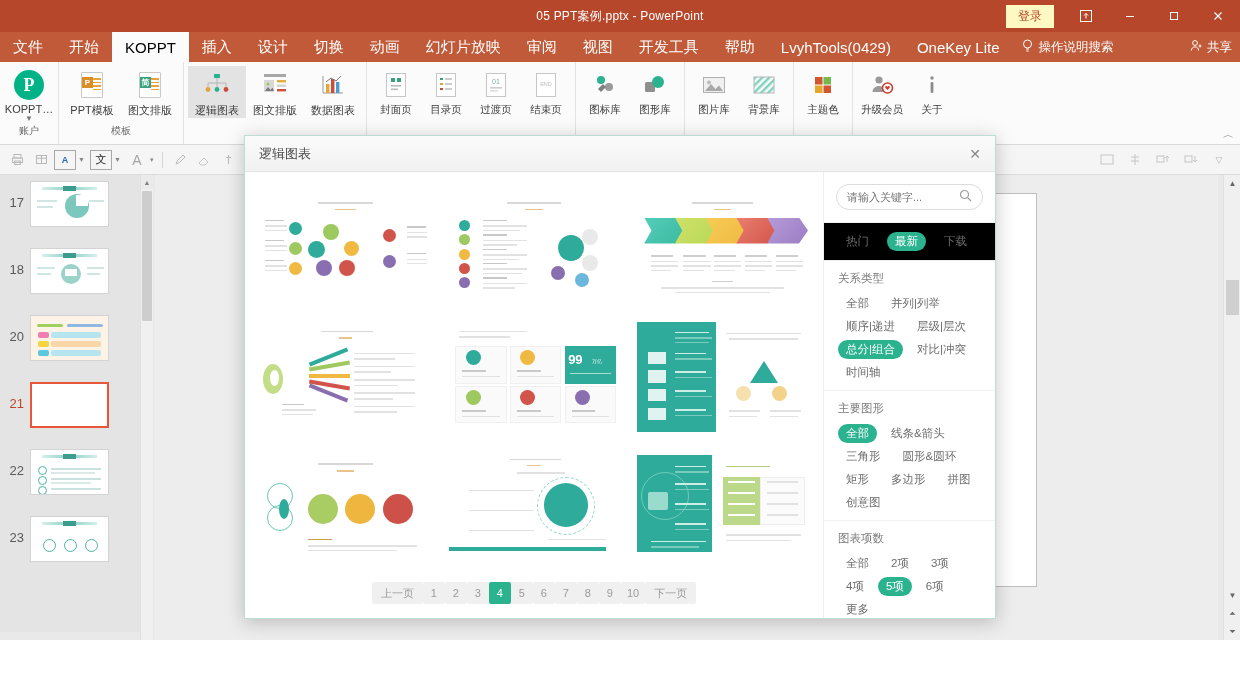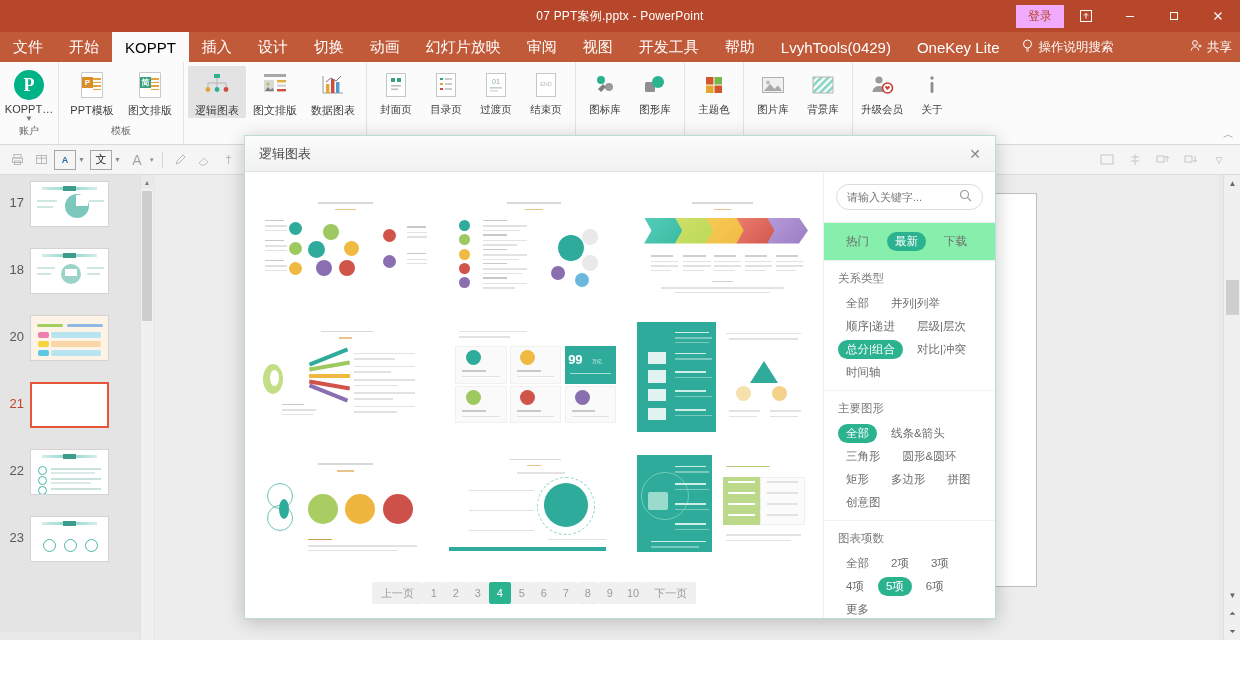--- a/index.html
+++ b/index.html
@@ -25,22 +25,22 @@
   }
   #title-text {
     color: #fff; font-size: 12px; letter-spacing: .2px;
     white-space: nowrap;
   }
   #titlebar-right {
     position: absolute; right: 0; top: 0; height: 32px;
     display: flex; align-items: center;
   }
   .signin-btn {
-    background: #f0abfc; color: #b7472a; font-size: 12px;
-    padding: 3px 12px; border: none; cursor: pointer;
+    background: #fef9c3; color: #b7472a; font-size: 12px;
+    padding: 3px 12px; margin-right: 10px; border: none; cursor: pointer;
     font-family: inherit;
   }
   .tb-icon {
     width: 44px; height: 32px; display: flex; align-items: center; justify-content: center;
     color: #fff; font-size: 13px; cursor: pointer;
   }
   .tb-icon svg { display:block; }
 
   
   #menubar {
@@ -239,21 +239,21 @@
     display:flex; align-items:center; padding: 0 10px; background:#fff;
   }
   .search-box input {
     flex:1; border:none; outline:none; font-size: 11px; color:#9e9e9e;
     font-family: inherit; background: transparent; min-width:0;
   }
   .search-box .s-icon { color:#9c9c9c; font-size: 12px; }
   .tabs-row {
     display:flex; align-items:center; gap: 10px; padding: 9px 14px;
     border-top: 1px solid #f0f0f0; border-bottom: 1px solid #f0f0f0;
-    background: #86efac;
+    background: #000000;
   }
   .ftag {
     font-size: 11.5px; color:#6d6d6d; cursor:pointer; padding: 2px 8px; border-radius: 10px;
     white-space: nowrap;
   }
   .ftag.on { background: #2bb390; color:#fff; }
   .fsection { padding: 10px 14px 8px 14px; border-bottom: 1px solid #f2f2f2; }
   .fsection-title { font-size: 11.5px; color: #7c7c7c; margin-bottom: 8px; }
   .ftag-list { display:flex; flex-wrap: wrap; gap: 4px 6px; }
 
@@ -266,21 +266,21 @@
     position:absolute; height:26px;
     clip-path: polygon(0 0, 78% 0, 100% 50%, 78% 100%, 0 100%, 18% 50%);
   }
 </style>
 </head>
 <body>
 
 <div id="ppt-window">
 
   <div id="titlebar">
-    <span id="title-text">07  PPT案例.pptx  -  PowerPoint</span>
+    <span id="title-text">05  PPT案例.pptx  -  PowerPoint</span>
     <div id="titlebar-right">
       <button class="signin-btn">登录</button>
       <div class="tb-icon">
         <svg width="12" height="12" viewBox="0 0 12 12">
             <rect x="0.5" y="0.5" width="11" height="11" fill="none" stroke="#fff"></rect>
             <path d="M6 3.5v5M4 5.5L6 3.5l2 2" stroke="#fff" fill="none" stroke-width="1"></path>
           </svg>
       </div>
       <div class="tb-icon">
         <svg width="12" height="12" viewBox="0 0 12 12">
@@ -505,57 +505,57 @@
           <div class="cap small">图形库</div>
         </div>
       </div>
       <div class="rgroup-label"></div>
     </div>
 
     <div class="rgroup">
       <div class="rgroup-items">
         <div class="ritem">
           <div class="glyph">
-            <svg width="24" height="24" viewBox="0 0 24 24">
-              <rect x="4" y="4" width="7.5" height="7.5" fill="#d3562f"></rect>
-              <rect x="12.5" y="4" width="7.5" height="7.5" fill="#74b94a"></rect>
-              <rect x="4" y="12.5" width="7.5" height="7.5" fill="#e5a82c"></rect>
-              <rect x="12.5" y="12.5" width="7.5" height="7.5" fill="#d3562f"></rect>
-            </svg>
-          </div>
-          <div class="cap small">主题色</div>
-        </div>
-      </div>
-      <div class="rgroup-label"></div>
-    </div>
-
-    <div class="rgroup">
-      <div class="rgroup-items">
-        <div class="ritem">
-          <div class="glyph">
             <svg width="26" height="24" viewBox="0 0 26 24">
               <rect x="2.5" y="4.5" width="21" height="15" fill="#f0f0f0" stroke="#b0b0b0"></rect>
               <circle cx="8" cy="9.5" r="2" fill="#bdbdbd"></circle>
               <path d="M4 18l6-7 4.5 5 3.5-3.5 4 5.5z" fill="#a9a9a9"></path>
             </svg>
           </div>
           <div class="cap small">图片库</div>
         </div>
         <div class="ritem">
           <div class="glyph">
             <svg width="26" height="24" viewBox="0 0 26 24">
               <defs>
                   <pattern id="diag" width="5" height="5" patternUnits="userSpaceOnUse" patternTransform="rotate(45)">
                     <rect width="2.4" height="5" fill="#7fd3bf"></rect>
                   </pattern>
                 </defs>
               <rect x="3" y="4" width="20" height="16" fill="url(#diag)" stroke="#b5b5b5"></rect>
             </svg>
           </div>
           <div class="cap small">背景库</div>
+        </div>
+      </div>
+      <div class="rgroup-label"></div>
+    </div>
+
+    <div class="rgroup">
+      <div class="rgroup-items">
+        <div class="ritem">
+          <div class="glyph">
+            <svg width="24" height="24" viewBox="0 0 24 24">
+              <rect x="4" y="4" width="7.5" height="7.5" fill="#d3562f"></rect>
+              <rect x="12.5" y="4" width="7.5" height="7.5" fill="#74b94a"></rect>
+              <rect x="4" y="12.5" width="7.5" height="7.5" fill="#e5a82c"></rect>
+              <rect x="12.5" y="12.5" width="7.5" height="7.5" fill="#d3562f"></rect>
+            </svg>
+          </div>
+          <div class="cap small">主题色</div>
         </div>
       </div>
       <div class="rgroup-label"></div>
     </div>
 
     <div class="rgroup" style="border-right:none;">
       <div class="rgroup-items">
         <div class="ritem">
           <div class="glyph">
             <svg width="26" height="24" viewBox="0 0 26 24">

